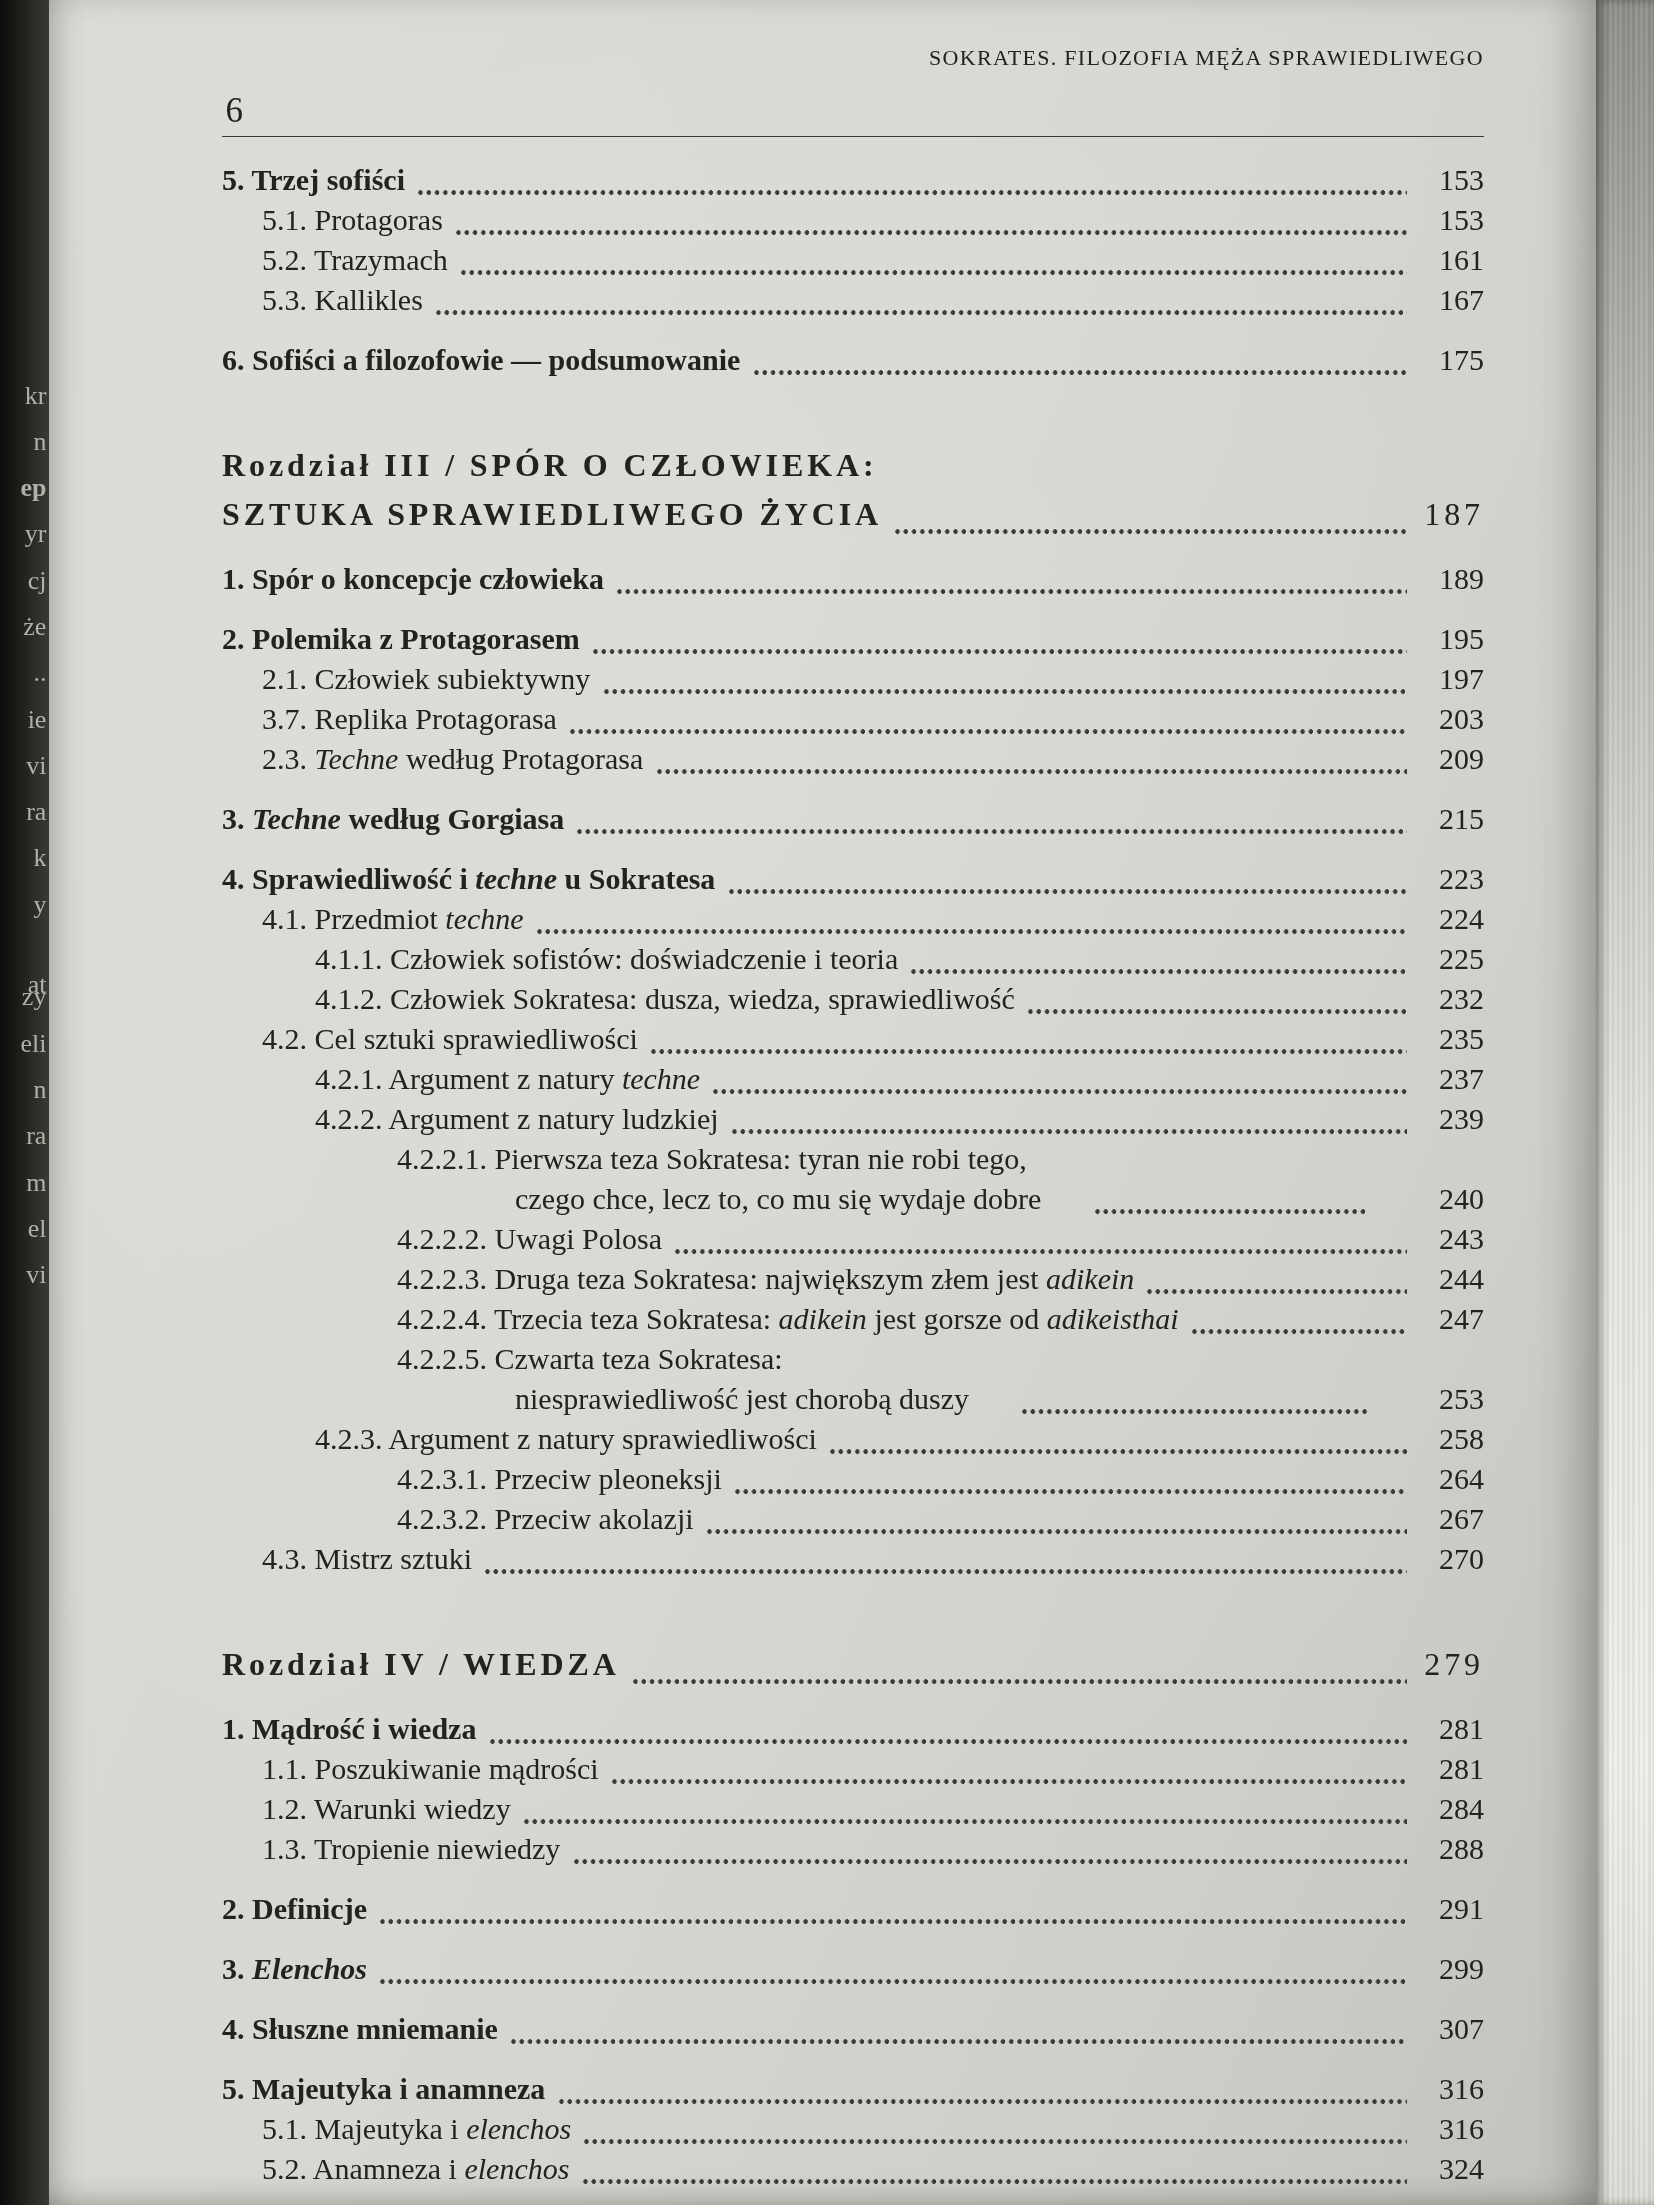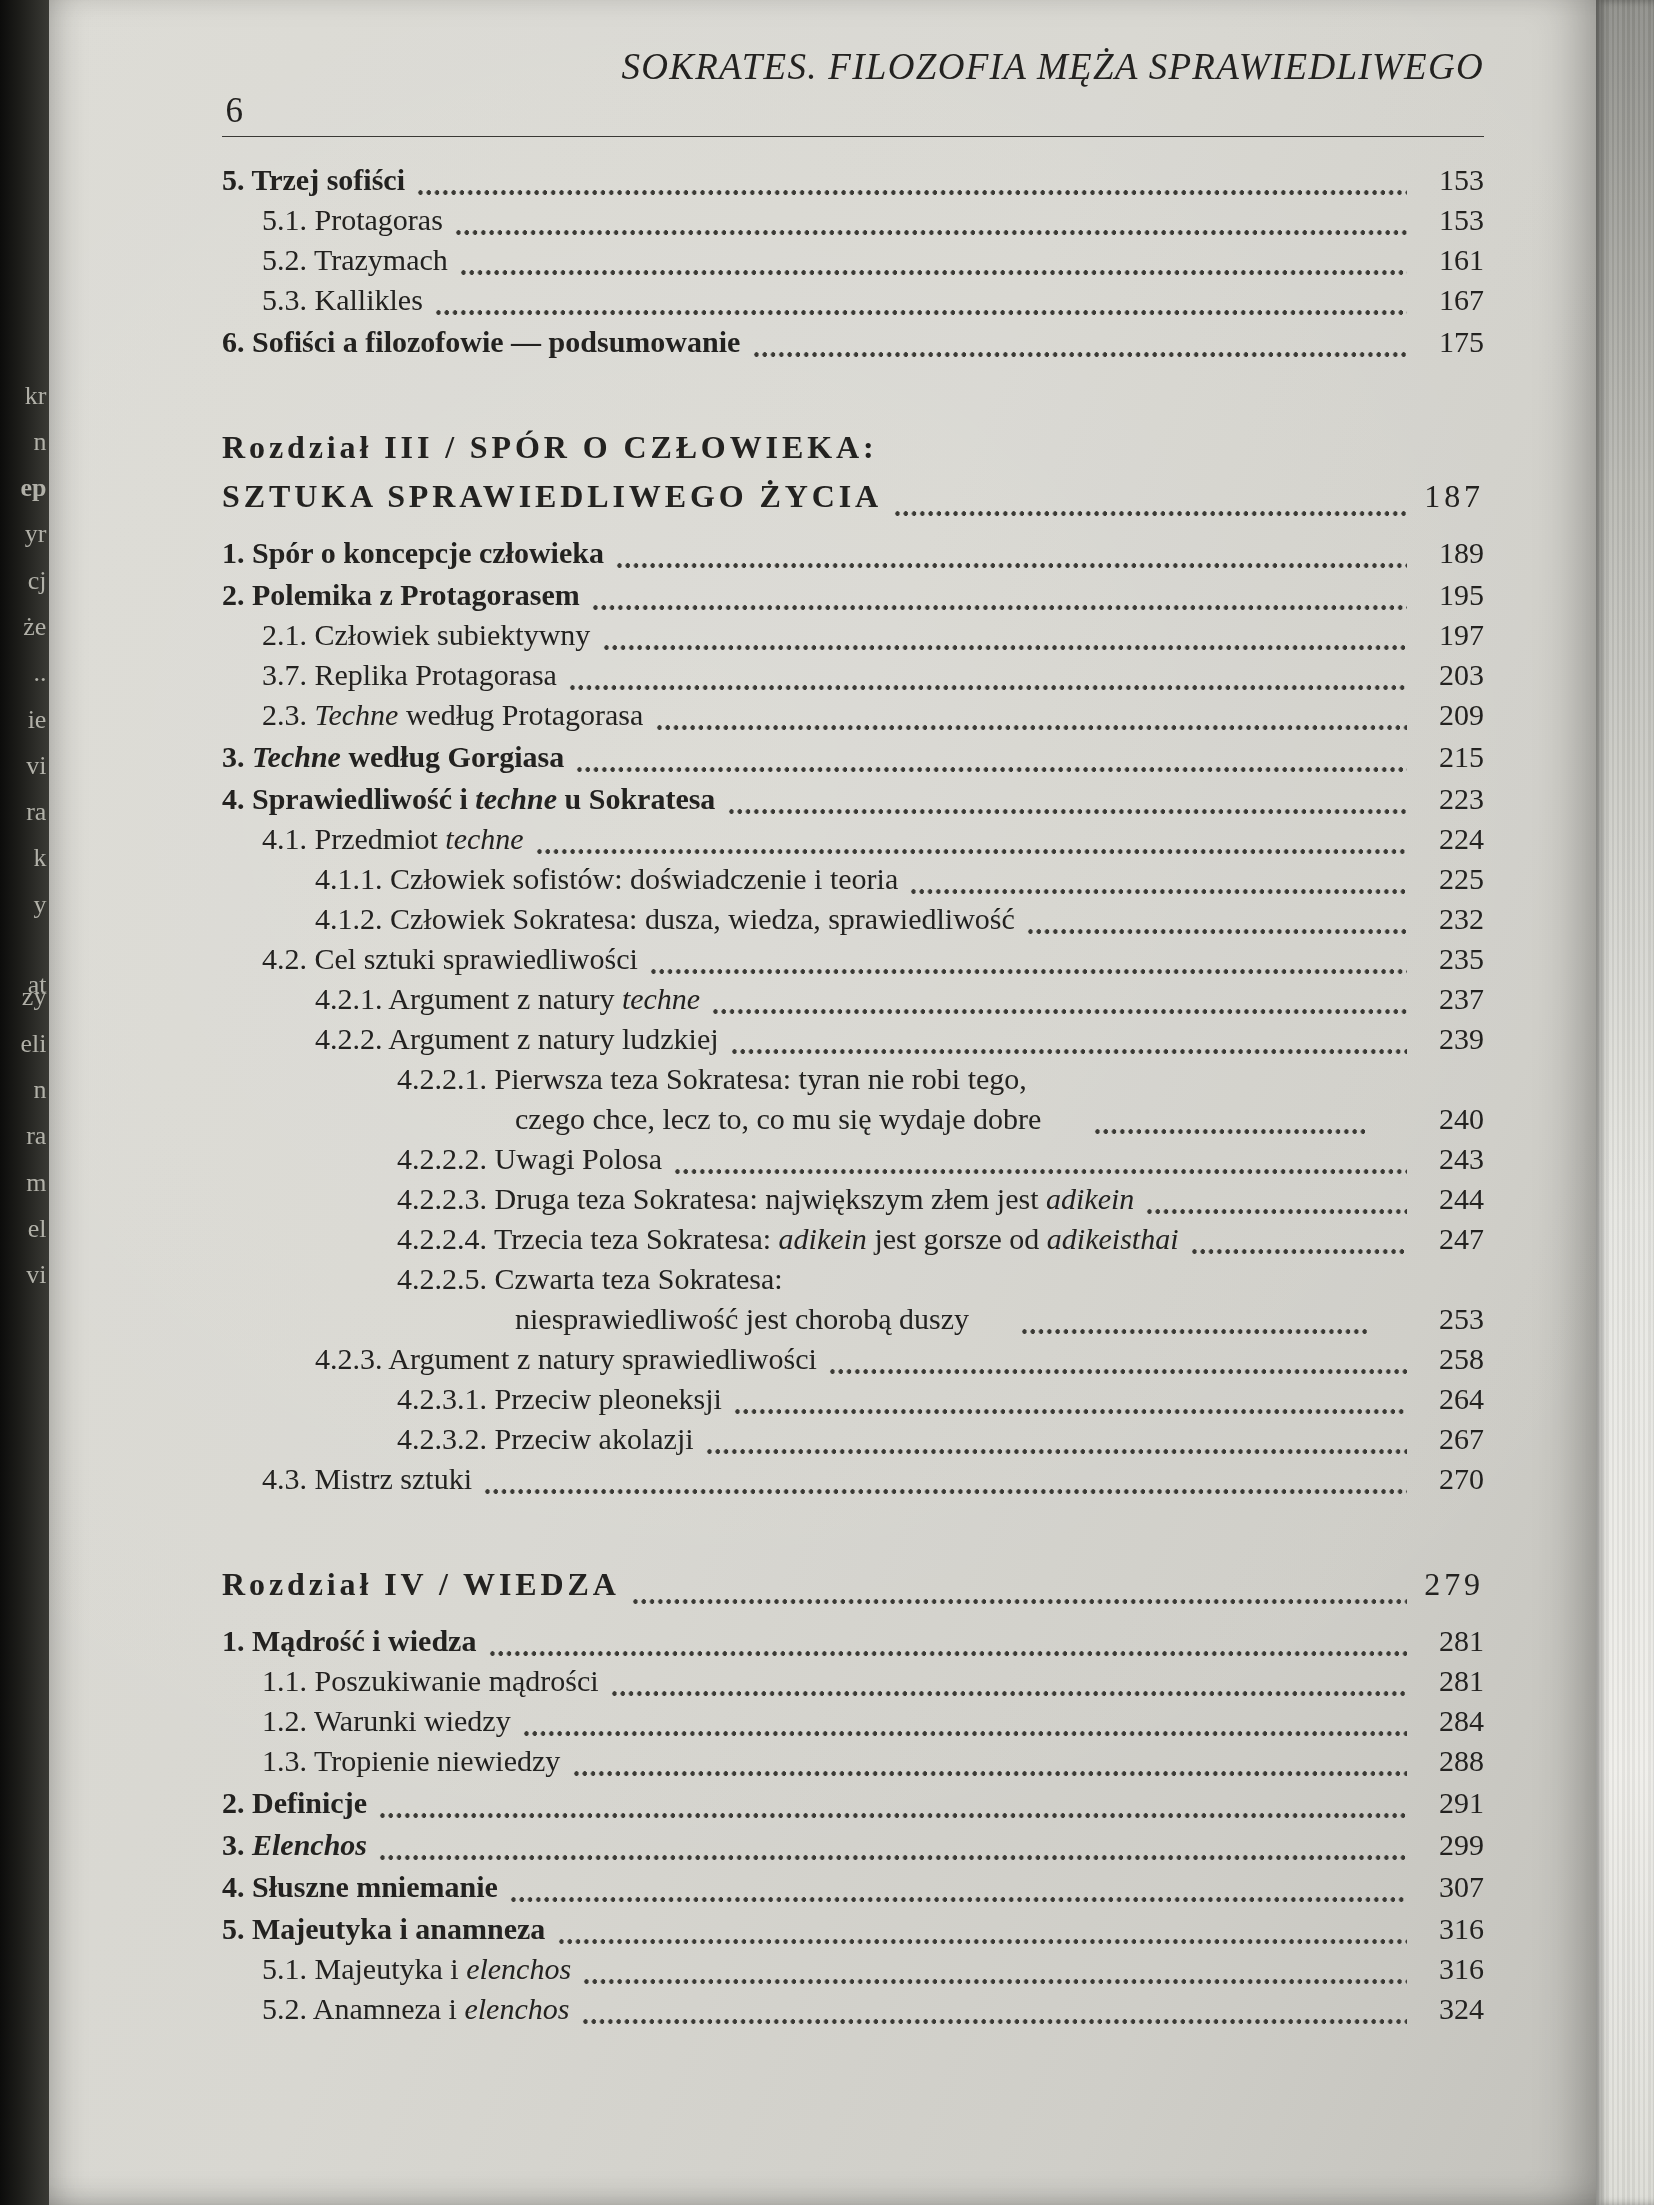--- a/index.html
+++ b/index.html
@@ -36,27 +36,27 @@
       inset 24.5px 0 33px -19px rgba(0,0,0,.25),
       inset -37px 0 48px -23px rgba(0,0,0,.28),
       inset 0 -23px 35px -24.5px rgba(0,0,0,.22);
     color:#232220;
   }
   .content{padding:0 112px 0 173px;}
   
   .pg-header{position:relative;height:103px;margin-top:33px;border-bottom:1.7px solid #3a3935;}
   .pg-num{position:absolute;left:3.5px;bottom:5.2px;font-size:35px;}
   .running-title{
-    position:absolute;right:0;top:12.2px;font-size:37px;letter-spacing:1.3px;white-space:nowrap;font-style:italic;
+    position:absolute;right:0;top:12.2px;font-size:22px;letter-spacing:1.3px;white-space:nowrap;
   }
   
   .toc{margin-top:23px;}
   .toc-row{display:flex;align-items:baseline;font-size:30px;line-height:40px;white-space:nowrap;}
   .toc-row.bold{font-weight:bold;}
-  .toc-row.mt{margin-top:2px;}
+  .toc-row.mt{margin-top:20px;}
   .toc-row.chapter{
     font-weight:bold;font-size:32px;line-height:49px;letter-spacing:3.9px;
   }
   .toc-row.ch-first{margin-top:61px;}
   .toc-row.ch-gap{margin-bottom:12.2px;}
   .lv0{padding-left:0;} .lv1{padding-left:40px;} .lv2{padding-left:93px;}
   .lv3{padding-left:175px;} .lv4{padding-left:293px;gap:40px;}
   .toc-text .i{font-style:italic;text-align:right;}
   .dots{
     flex:1 1 auto;height:8.7px;margin:0 8.7px 3.5px 12.2px;align-self:flex-end;min-width:35px;

